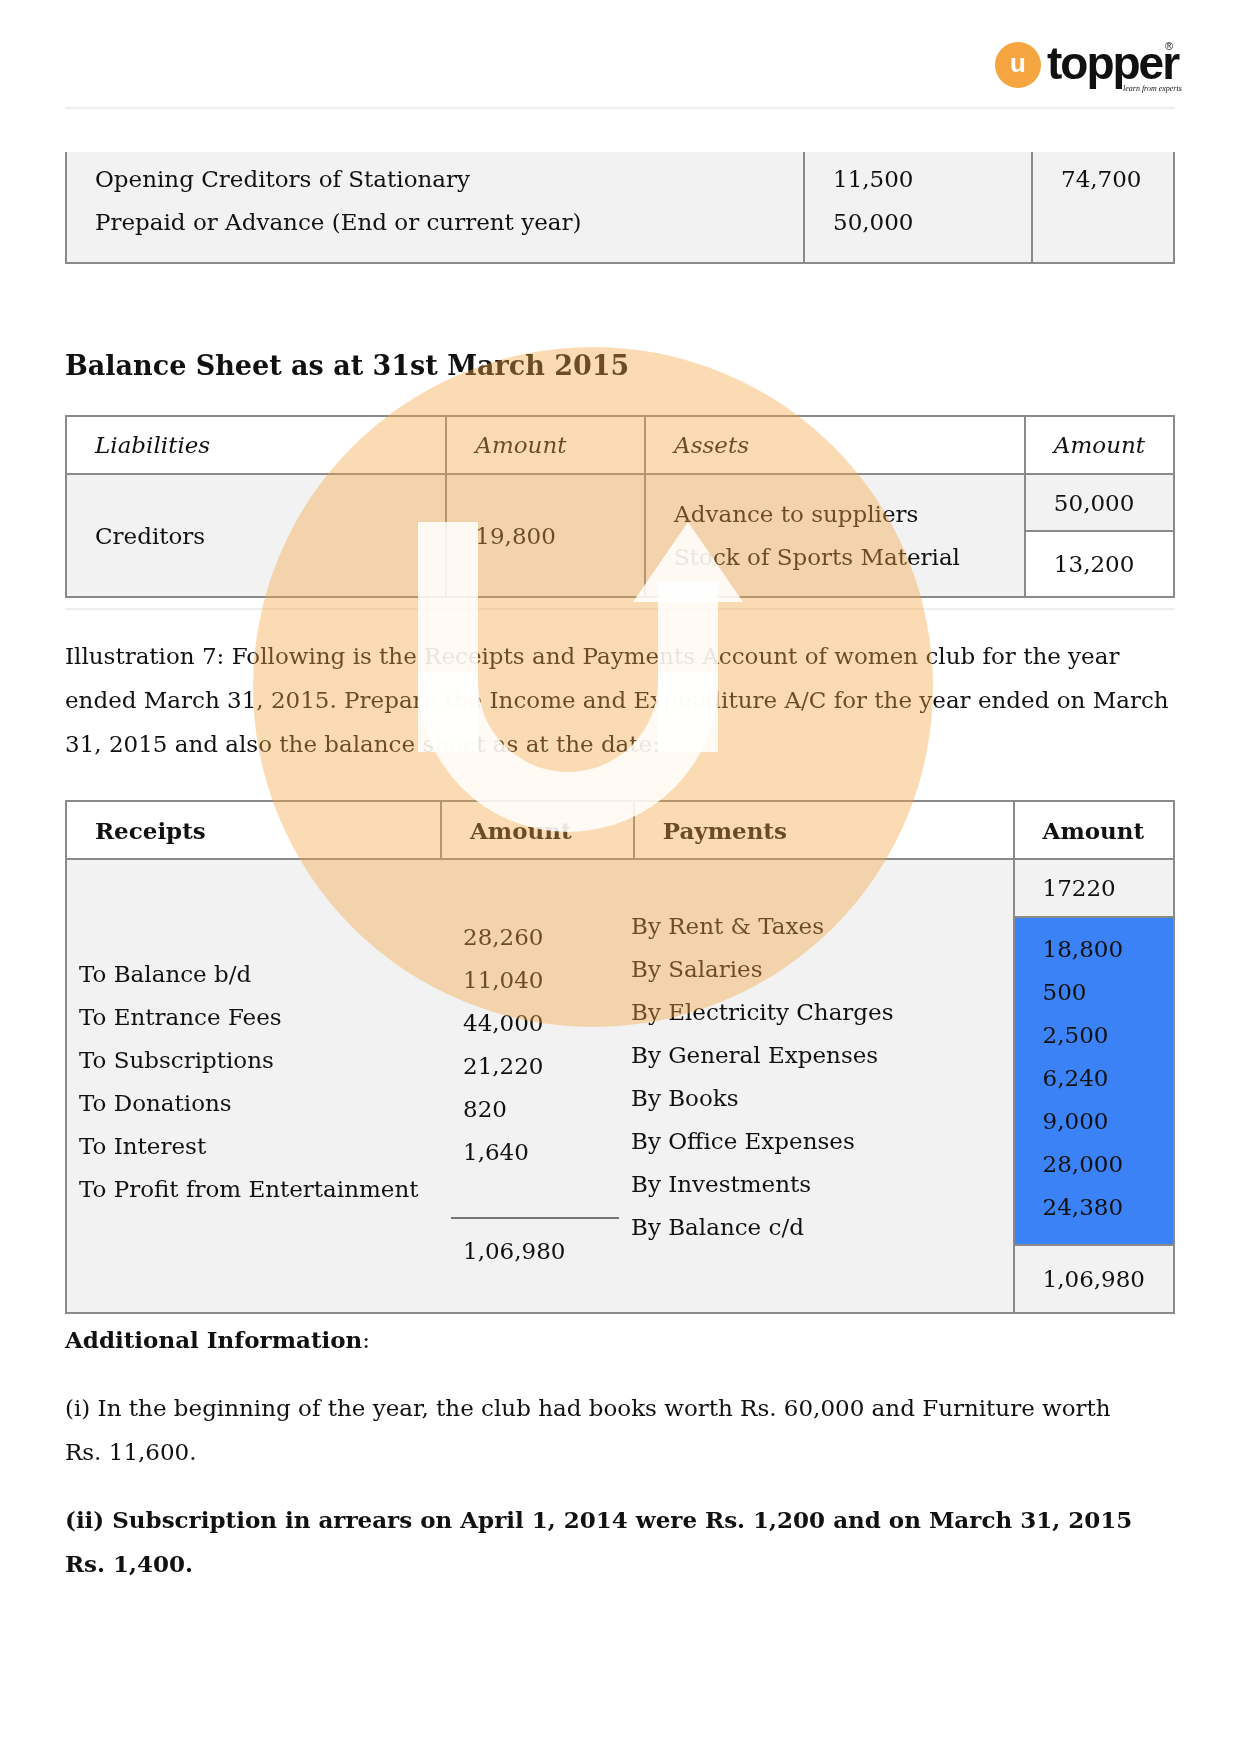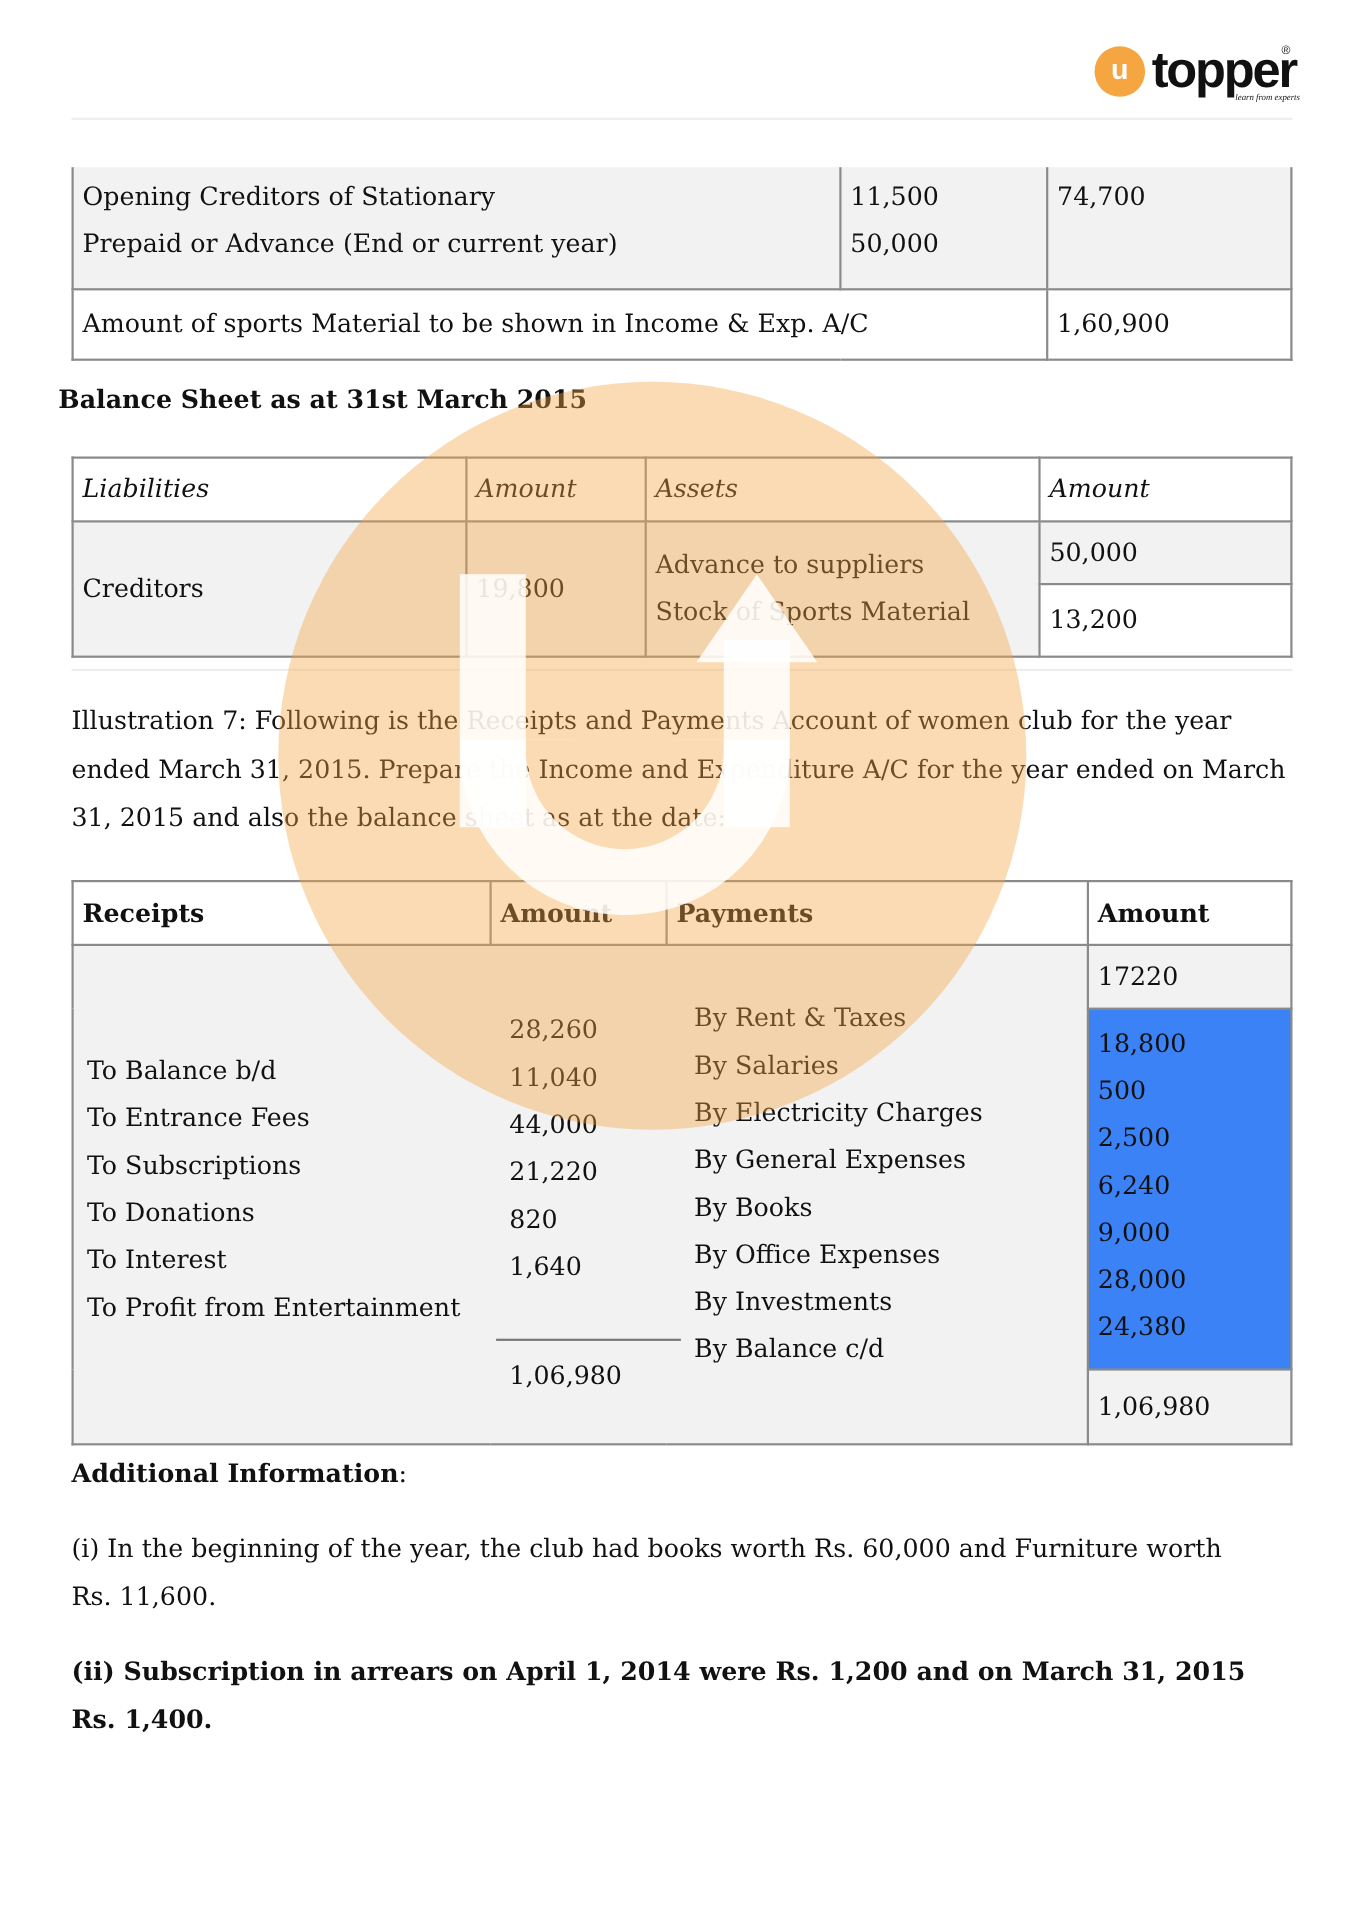--- a/index.html
+++ b/index.html
@@ -16,26 +16,26 @@
 
   .watermark { position:absolute; left:253px; top:347px; width:680px; height:680px; border-radius:50%;
                background:rgba(245,166,64,0.40); pointer-events:none; z-index:5; }
   .wm-u { position:absolute; left:165px; top:175px; width:260px; height:320px; }
   .wm-u .bar-l { position:absolute; left:0; top:0; width:60px; height:230px; background:rgba(255,255,255,0.85); }
   .wm-u .bar-r { position:absolute; left:240px; top:60px; width:60px; height:170px; background:rgba(255,255,255,0.85); }
   .wm-u .bowl { position:absolute; left:0; top:150px; width:300px; height:160px; border-radius:0 0 150px 150px; border:60px solid rgba(255,255,255,0.85); border-top:none; box-sizing:border-box; }
   .wm-u .arrow { position:absolute; left:215px; top:0; width:0; height:0; border-left:55px solid transparent; border-right:55px solid transparent; border-bottom:80px solid rgba(255,255,255,0.85); }
 
   table { border-collapse:collapse; position:absolute; font-size:23px; }
-  td { border:2px solid #8a8a8a; vertical-align:top; padding:0 8px; }
+  td { border:2px solid #8a8a8a; vertical-align:top; padding:0 28px; }
   .grey { background:#f2f2f2; }
   .line { line-height:43px; }
   .h-cell { font-weight:bold;border-radius:28px; }
   .ital { font-style:italic; }
-  .bold-title { position:absolute; left:53px; font-weight:bold; font-size:23px; }
+  .bold-title { position:absolute; left:65px; font-weight:bold; font-size:27px; }
   .para { position:absolute; left:65px; width:1115px; font-size:23px; line-height:44px; }
   .para b { font-weight:bold; }
 </style>
 </head>
 <body>
 
 <div class="logo">
   <div class="logo-circle">
       <span>u</span>
     </div>
@@ -61,24 +61,20 @@
       <div class="line">Opening Creditors of Stationary</div>
       <div class="line">Prepaid or Advance (End or current year)</div>
     </td>
     <td style="width:170px; border-top:none; padding-top:6px;">
       <div class="line">11,500</div>
       <div class="line">50,000</div>
     </td>
     <td style="border-top:none; padding-top:6px;">
       <div class="line">74,700</div>
     </td>
-  </tr>
-  <tr>
-    <td colspan="2" style="height:62px; vertical-align:middle;">Amount of sports Material to be shown in Income &amp; Exp. A/C</td>
-    <td style="vertical-align:middle;">1,60,900</td>
   </tr>
 </tbody>
   </table>
 
 <div class="bold-title" style="top:350px;">Balance Sheet as at 31st March 2015</div>
 <table style="left:65px; top:415px; width:1110px;">
   <tbody>
       <tr>
     <td class="ital" style="width:340px; height:56px; vertical-align:middle;">Liabilities</td>
     <td class="ital" style="width:145px; vertical-align:middle;">Amount</td>

